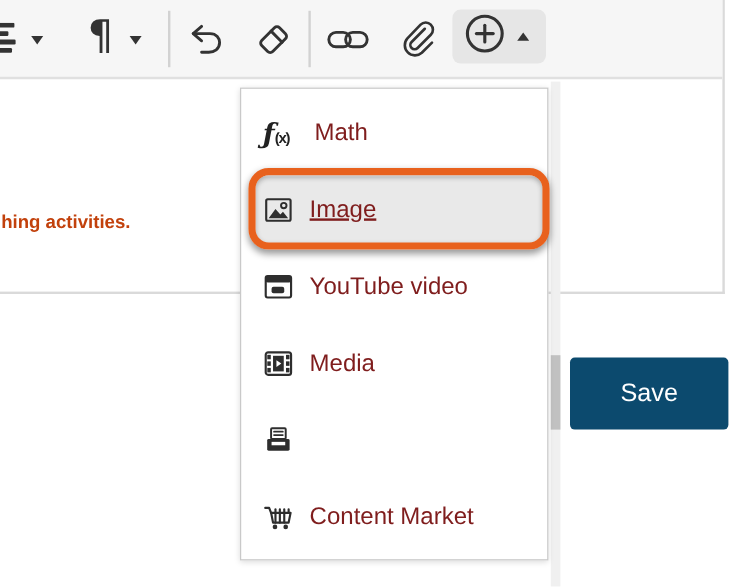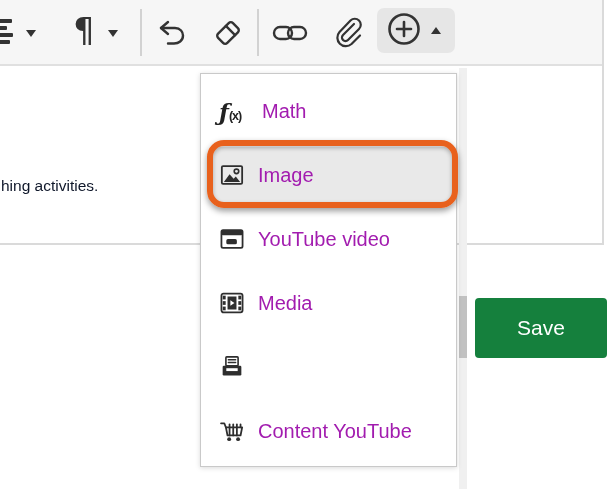--- a/index.html
+++ b/index.html
@@ -18,49 +18,49 @@
   .icon-fill{fill:#333;stroke:none;}
   .caret-down{width:0;height:0;border-left:5.5px solid transparent;
     border-right:5.5px solid transparent;border-top:7px solid #333;}
   .caret-up{width:0;height:0;border-left:5.5px solid transparent;
     border-right:5.5px solid transparent;border-bottom:7px solid #333;}
   .tb-sep{position:absolute;width:2px;height:47px;background:#d2d2d2;top:9px;}
   .pilcrow{font-family:"DejaVu Sans", sans-serif;font-size:34px;line-height:1;color:#333;}
   .add-btn{position:absolute;left:377px;top:8px;width:78px;height:45px;background:#e6e6e6;
     border-radius:7px;display:flex;align-items:center;}
   
-  .doc-text{position:absolute;left:1px;top:177px;font-size:15.5px;color:#0f172a;}
+  .doc-text{position:absolute;left:1px;top:177px;font-size:15.5px;color:#c2410c;font-weight:bold;}
   
   .scroll-track{position:absolute;left:459px;top:68px;width:8px;height:421px;background:#f0f0f0;}
   .scroll-thumb{position:absolute;left:0;top:228px;width:8px;height:62px;background:#c1c1c1;}
   
   .dropdown{position:absolute;left:200px;top:73px;width:257px;height:394px;background:#fff;
     border:1px solid #c9c9c9;box-sizing:border-box;box-shadow:0 1px 5px rgba(0,0,0,0.15);
     padding:5px 0;z-index:2;}
   .menu-item{position:relative;height:64px;display:flex;align-items:center;gap:13px;
     padding-left:18px;box-sizing:border-box;cursor:pointer;}
   .menu-item .hl-bg{position:absolute;left:12px;right:3px;top:4px;bottom:4px;
     background:#e9e9e9;border-radius:3px;z-index:0;}
   .menu-item > *{position:relative;z-index:1;}
-  .mi-label{font-size:20px;color:#a21caf;}
-  .mi-label.underlined{}
+  .mi-label{font-size:20px;color:#7f1d1d;}
+  .mi-label.underlined{text-decoration:underline;}
   .mi-icon{width:26px;height:26px;flex:0 0 26px;}
   .mi-icon svg{width:26px;height:26px;display:block;}
   .mi-stroke{fill:none;stroke:#2e2e2e;stroke-width:2.2;stroke-linejoin:round;stroke-linecap:round;}
   .mi-fill{fill:#2e2e2e;stroke:none;}
   .math-glyph{width:30px;flex:0 0 30px;display:flex;align-items:baseline;color:#222;}
   .math-glyph .mf{font-family:"DejaVu Serif", serif;font-style:italic;font-weight:bold;
     font-size:23px;line-height:1;}
   .math-glyph .mx{font-weight:bold;font-size:12.5px;letter-spacing:-1px;}
   
   .annotation-ring{position:absolute;left:207px;top:140px;width:239px;height:56px;
     border:6px solid #e8611d;border-radius:17px;z-index:5;pointer-events:none;
     box-shadow:0 3px 6px rgba(0,0,0,0.40), inset 0 2px 4px rgba(0,0,0,0.28);}
   
-  .save-btn{position:absolute;left:475px;top:298px;width:132px;height:60px;background:#15803d;
+  .save-btn{position:absolute;left:475px;top:298px;width:132px;height:60px;background:#0c4a6e;
     border:none;border-radius:4px;color:#fff;font-size:21px;
     font-family:"Liberation Sans", sans-serif;display:flex;align-items:center;
     justify-content:center;cursor:pointer;z-index:3;}
 </style>
 </head>
 <body>
 
 <div class="screen">
 
   <div class="editor-frame">
@@ -216,21 +216,21 @@
           <path class="mi-stroke" d="M2.5 6.5 H6.5 L8.5 11.5"></path>
           <path class="mi-stroke" d="M8.5 11.5 H28.5 L26.5 21.5 H10.5 Z"></path>
           <line class="mi-stroke" x1="13" y1="8" x2="13" y2="21.5"></line>
           <line class="mi-stroke" x1="17.5" y1="8" x2="17.5" y2="21.5"></line>
           <line class="mi-stroke" x1="22" y1="8" x2="22" y2="21.5"></line>
           <line class="mi-stroke" x1="26.5" y1="8" x2="26.5" y2="11.5"></line>
           <circle class="mi-fill" cx="12.5" cy="26" r="2.4"></circle>
           <circle class="mi-fill" cx="23.5" cy="26" r="2.4"></circle>
         </svg>
       </span>
-      <span class="mi-label">Content YouTube</span>
+      <span class="mi-label">Content Market</span>
     </div>
   </div>
 
   <div class="annotation-ring"></div>
 
   <button class="save-btn">Save</button>
 
 </div>
 
 </body></html>

